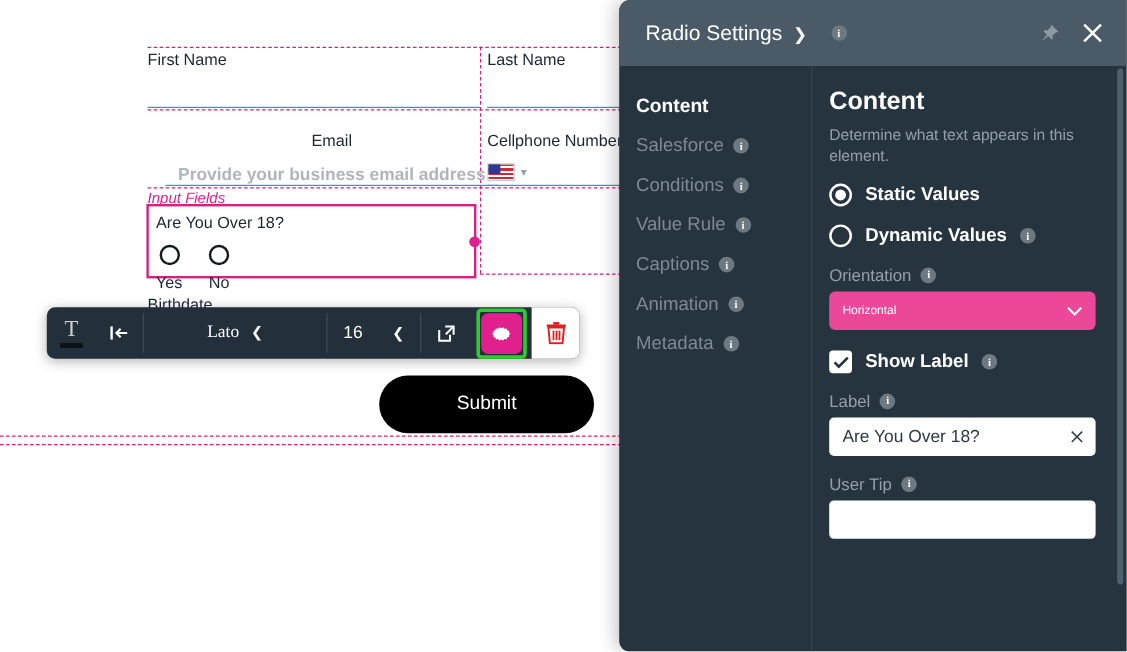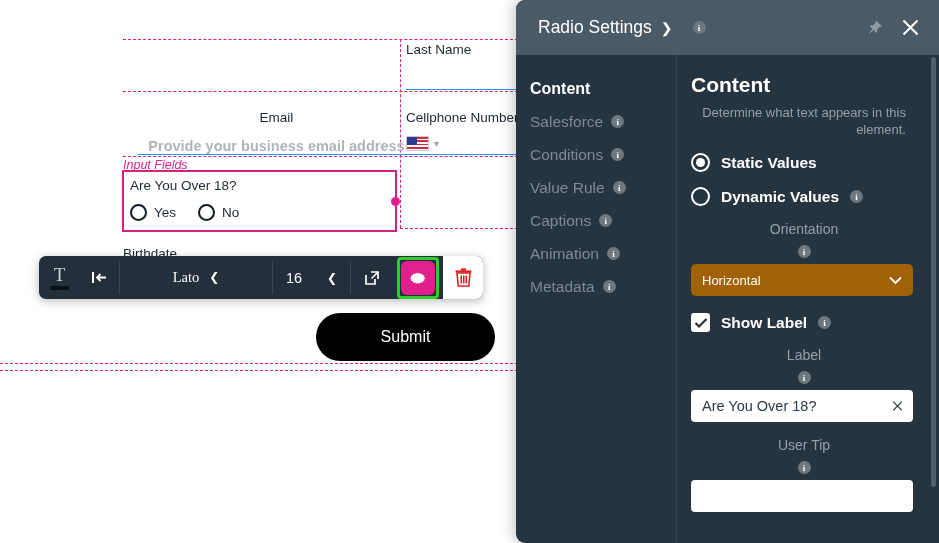--- a/index.html
+++ b/index.html
@@ -40,21 +40,21 @@
     position: absolute;
     border: 2px solid #d6217f;
     background: transparent;
   }
   .sel-handle {
     position: absolute; width: 9px; height: 9px; border-radius: 50%;
     background: #e0208c;
   }
   .radio-q { font-size: 13.5px; color: #1d2733; }
   .radio-row { display: flex; align-items: center; gap: 22px; margin-top: 11px; }
-  .radio-item { display: flex; align-items: center; gap: 7px; }
+  .radio-item { display: flex; align-items: center; gap: 7px; flex-direction: column; }
   .radio-circle {
     width: 17px; height: 17px; border-radius: 50%;
     border: 2.4px solid #111a22; background: #fff;
   }
   .radio-txt { font-size: 13.5px; color: #1d2733; }
 
   .submit-btn {
     position: absolute;
     background: #000000; color: #fff;
     border: none; border-radius: 30px;
@@ -148,21 +148,21 @@
     font-size: 9px; font-weight: bold;
     font-family: "Liberation Serif", serif;
     flex-shrink: 0; cursor: pointer;
   }
 
   .content {
     flex: 1; border-left: 1px solid #35444f;
     padding: 18px 22px 0 14px; position: relative; overflow: hidden;
   }
   .c-title { color: #fff; font-size: 21px; font-weight: bold; }
-  .c-sub { color: #93a0aa; font-size: 13px; line-height: 17px; margin-top: 7px; max-width: 215px; text-align: right; }
+  .c-sub { color: #93a0aa; font-size: 13px; line-height: 17px; margin-top: 7px; max-width: 215px; }
 
   .opt-row { display: flex; align-items: center; gap: 11px; margin-top: 15px; }
   .opt-radio {
     width: 19px; height: 19px; border-radius: 50%;
     border: 2.4px solid #fff; background: transparent;
     display: flex; align-items: center; justify-content: center; flex-shrink: 0;
     cursor: pointer;
   }
   .opt-radio.on::after {
     content: ""; width: 9px; height: 9px; border-radius: 50%; background: #fff;
@@ -171,26 +171,26 @@
 
   .edit-map {
     display: block; width: 222px; margin-top: 16px;
     background: #e0189b; color: #fff; border: none; border-radius: 22px;
     padding: 10px 0; font-size: 15px; font-weight: bold; cursor: pointer;
     font-family: "Liberation Sans", sans-serif;
   }
 
   .f-label {
     display: flex; align-items: center; gap: 8px;
-    color: #93a0aa; font-size: 14px; margin-top: 15px; margin-bottom: 6px; flex-direction: column;
+    color: #93a0aa; font-size: 14px; margin-top: 15px; margin-bottom: 6px;
   }
   .sel-ctl {
-    width: 222px; height: 32px; background: #a16207; border-radius: 5px;
+    width: 222px; height: 32px; background: #ec4899; border-radius: 5px;
     display: flex; align-items: center; justify-content: space-between;
-    padding: 16px 11px; color: #fff; font-size: 13px; cursor: pointer;
+    padding: 16px 11px; color: #fff; font-size: 10px; cursor: pointer;
   }
   .chk-row { display: flex; align-items: center; gap: 11px; margin-top: 17px; }
   .chk {
     width: 19px; height: 19px; border-radius: 3px; background: #fff;
     display: flex; align-items: center; justify-content: center;
     flex-shrink: 0; cursor: pointer;
   }
   .txt-input {
     width: 222px; height: 32px; background: #fff; border: none; border-radius: 4px;
     padding: 0 28px 0 11px; font-size: 14.5px; color: #2b3a46;
@@ -215,20 +215,24 @@
 
     <div class="guide h" style="left:123px;top:39px;width:400px;"></div>
     <div class="guide h" style="left:123px;top:91px;width:400px;"></div>
     <div class="guide h" style="left:123px;top:156px;width:400px;"></div>
     <div class="guide h" style="left:400px;top:228px;width:123px;"></div>
     <div class="guide h" style="left:0px;top:363px;width:523px;"></div>
     <div class="guide h" style="left:0px;top:370px;width:523px;"></div>
     <div class="guide v" style="left:400px;top:39px;height:189px;"></div>
     <div class="guide v" style="left:123px;top:39px;height:0px;"></div>
 
+    <div class="fld" style="left:123px;top:42px;width:277px;height:48px;">
+      <div class="fld-label">First Name</div>
+      <div class="fld-underline"></div>
+    </div>
 
     <div class="fld" style="left:406px;top:42px;width:117px;height:48px;">
       <div class="fld-label">Last Name</div>
       <div class="fld-underline"></div>
     </div>
 
     <div class="fld" style="left:138px;top:110px;width:277px;height:45px;text-align:center;">
       <div class="fld-label">Email</div>
       <div class="fld-placeholder" style="margin-top:11px;font-weight:bold;">Provide your business email address</div>
       <div class="fld-underline"></div>

